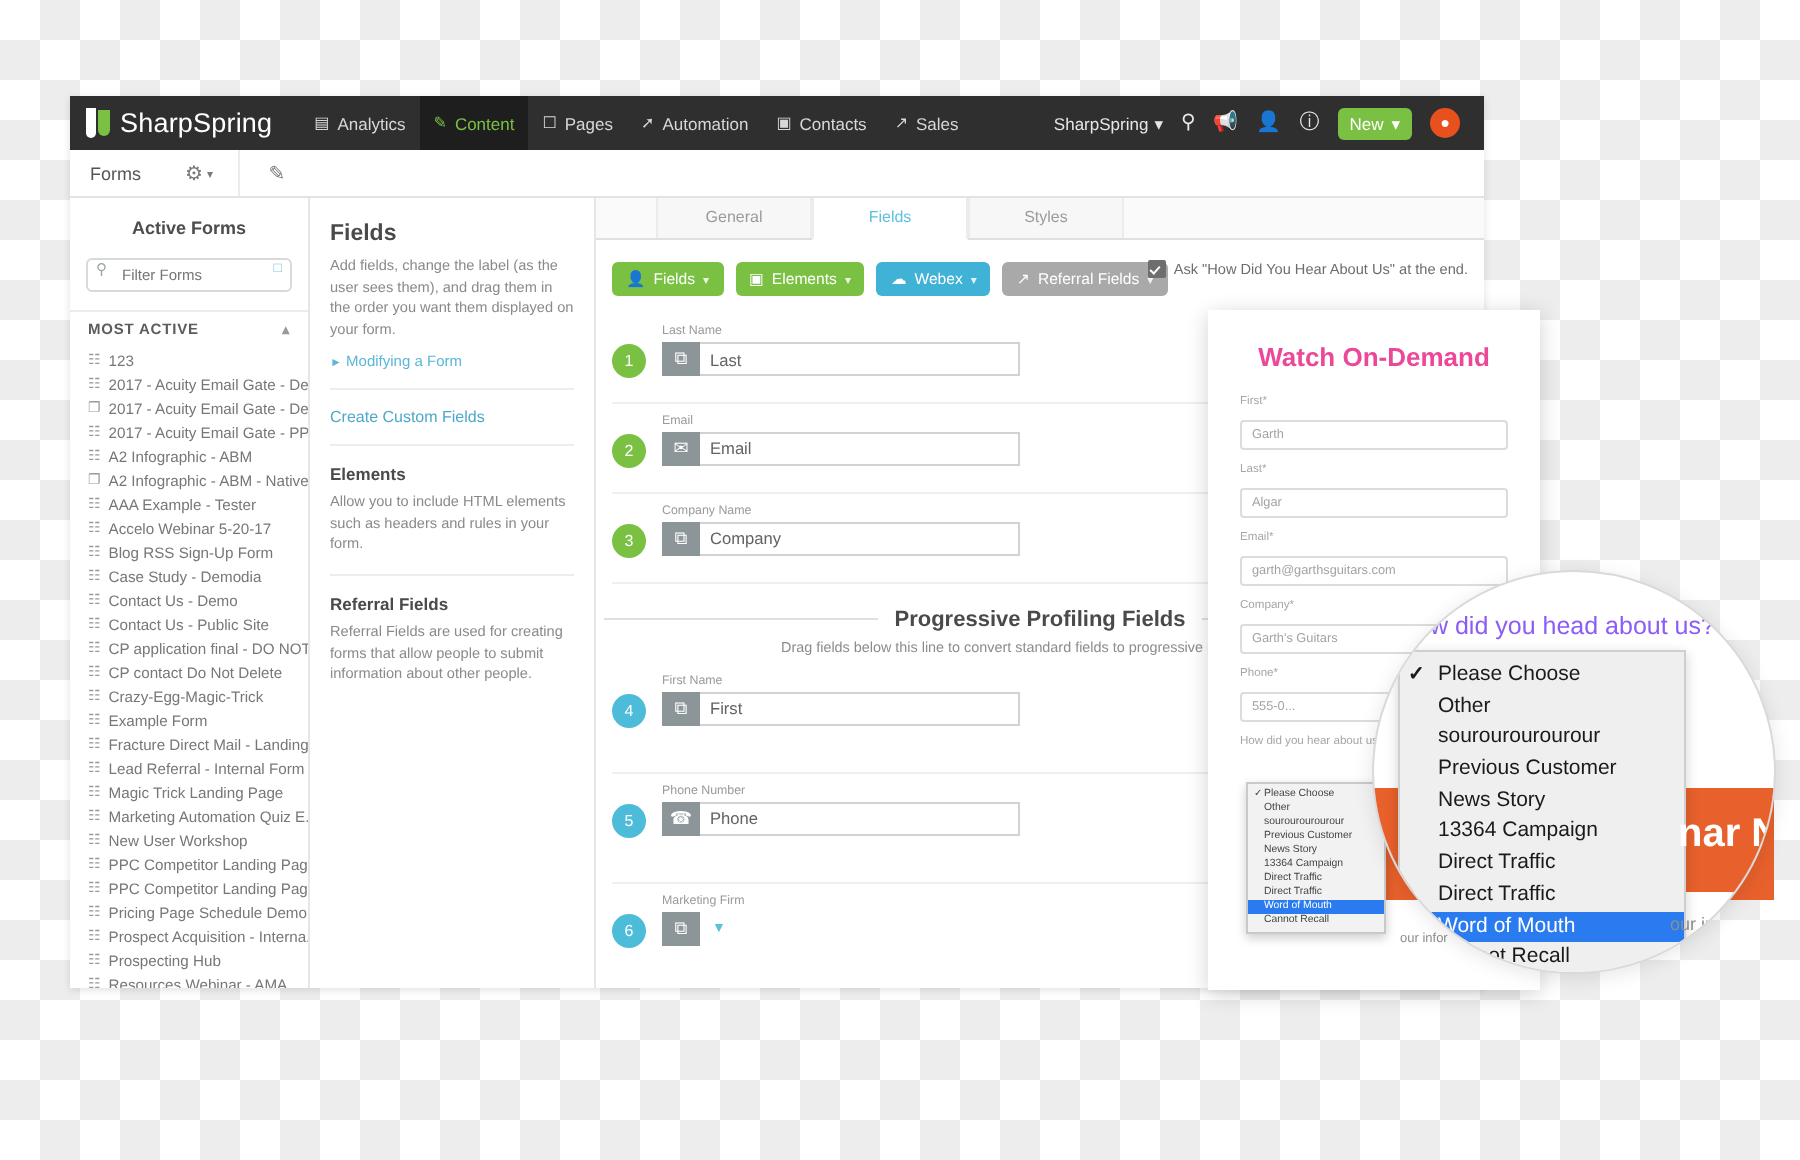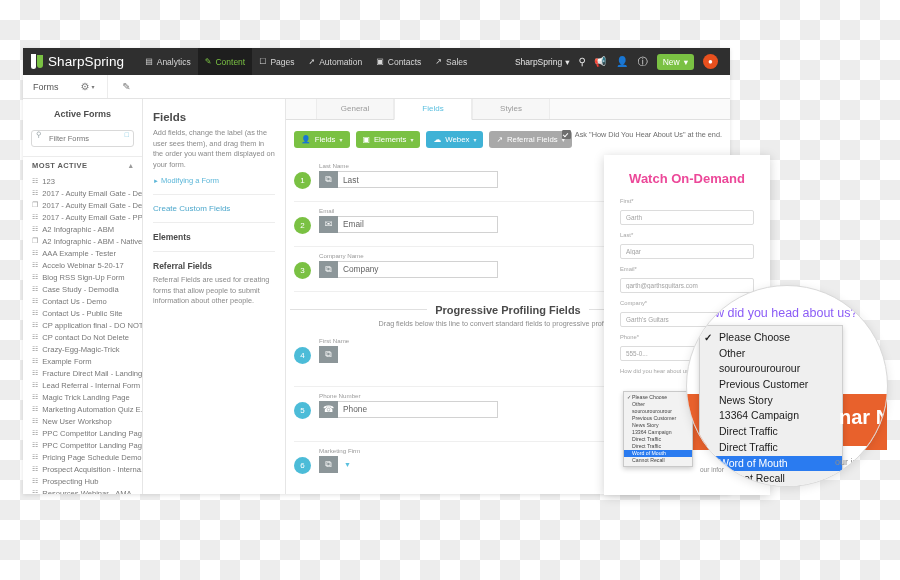--- a/index.html
+++ b/index.html
@@ -10,21 +10,21 @@
     background-color:#ffffff;
     background-image:
       linear-gradient(45deg,#ededed 25%,transparent 25%,transparent 75%,#ededed 75%,#ededed),
       linear-gradient(45deg,#ededed 25%,transparent 25%,transparent 75%,#ededed 75%,#ededed);
     background-size:40px 40px;
     background-position:0 0, 20px 20px;
   }
 
   
   #app{
-    position:absolute;left:23px;top:48px;width:707px;height:446px;
+    position:absolute;left:35px;top:48px;width:707px;height:446px;
     background:#0c4a6e;overflow:hidden;
     box-shadow:0 1px 4px rgba(0,0,0,.12);
   }
 
   
   .topnav{height:27px;background:#2f2f2f;display:flex;align-items:center;
           padding:0 8px;position:relative;}
   .brand{display:flex;align-items:center;gap:4px;margin-right:14px;}
   .brand-logo{width:13px;height:15px;position:relative;}
   .brand-logo:before{content:"";position:absolute;left:0;top:0;width:5px;height:15px;
@@ -368,20 +368,21 @@
       <div class="help-h1">Fields</div>
       <p class="help-p">Add fields, change the label (as the user sees them), and drag them in the order you want them displayed on your form.</p>
       <a class="help-link">
         <span class="tri">►</span>
         <span>Modifying a Form</span>
       </a>
       <div class="help-hr"></div>
       <a class="help-a">Create Custom Fields</a>
       <div class="help-hr"></div>
       <div class="help-h2">Elements</div>
+      <p class="help-p">Allow you to include HTML elements such as headers and rules in your form.</p>
       <div class="help-hr"></div>
       <div class="help-h2">Referral Fields</div>
       <p class="help-p">Referral Fields are used for creating forms that allow people to submit information about other people.</p>
     </div>
 
     <div class="col-main">
       <div class="tabs">
         <div class="tab">General</div>
         <div class="tab active">Fields</div>
         <div class="tab">Styles</div>
@@ -506,20 +507,21 @@
       </div>
       <div class="pp-sub">Drag fields below this line to convert standard fields to progressive profiling fields.</div>
 
       <div class="fieldlist" id="field-list-bottom">
           <div class="frow">
             <div class="fnum blue">4</div>
             <div class="fmid">
               <div class="flabel">First Name</div>
               <div class="finput-wrap">
                 <div class="fico-box">⧉</div>
+                <input class="finput" value="First" style="">
               </div>
             </div>
             <div class="fopts">
               <div class="fopt">
                 <span class="cbx on"></span>
                 <span>Required</span>
                 <span class="info"></span>
               </div>
               <div class="fopt">
                 <span class="cbx"></span>

